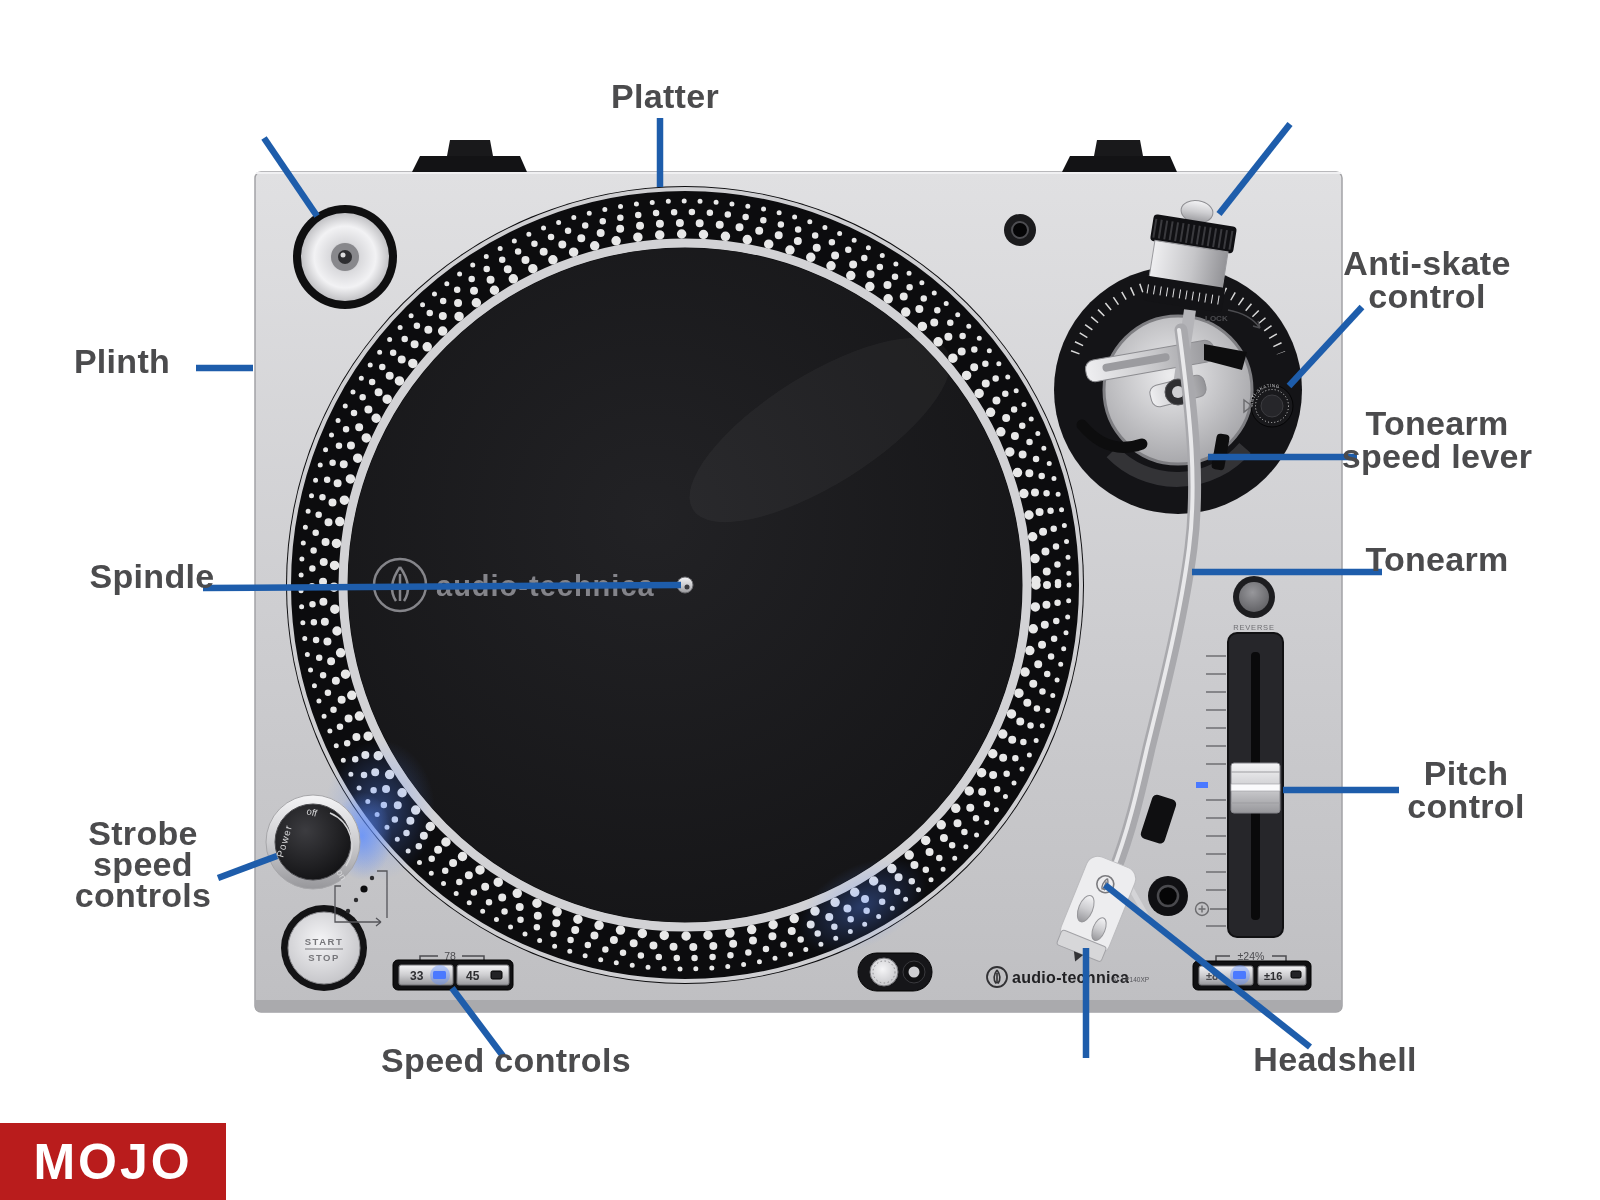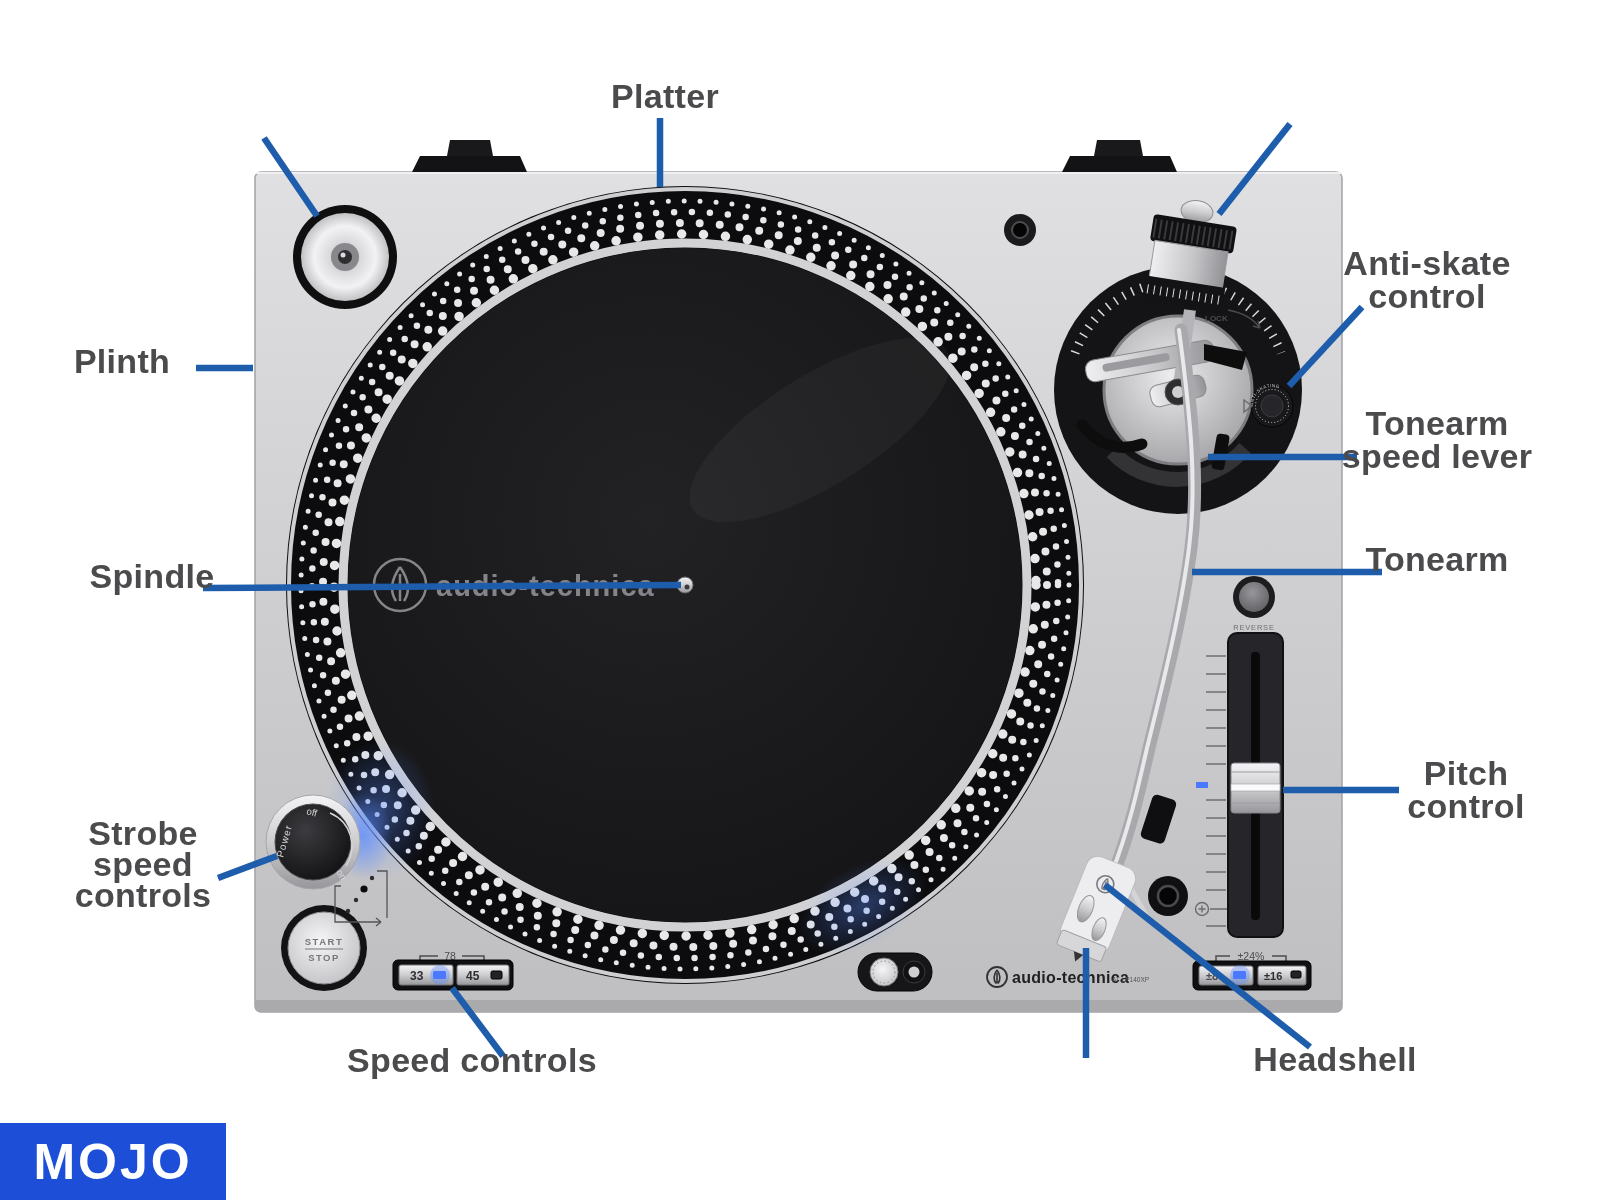--- a/index.html
+++ b/index.html
@@ -3,21 +3,21 @@
 <meta charset="utf-8">
 <style>
   html,body{margin:0;padding:0;background:#fff;}
   .stage{position:relative;width:1600px;height:1200px;background:#fff;overflow:hidden;
          font-family:"Liberation Sans",sans-serif;}
   svg{position:absolute;left:0;top:0;}
   .callout{position:absolute;transform:translate(-50%,-50%);
            font:700 34px "Liberation Sans",sans-serif;color:#4b4b4d;
            text-align:center;line-height:33px;white-space:nowrap;letter-spacing:.3px;}
   .cl{display:block;}
-  .mojo{position:absolute;left:0;top:1123px;width:226px;height:77px;background:#1d4ed8;
+  .mojo{position:absolute;left:0;top:1123px;width:226px;height:77px;background:#b91c1c;
         display:flex;align-items:center;justify-content:center;}
   .mojo span{color:#fff;font:800 50px "Liberation Sans",sans-serif;letter-spacing:3px;}
 </style>
 </head>
 <body>
 
 <div class="stage">
 
 <svg width="1600" height="1200" viewBox="0 0 1600 1200">
   <defs>
@@ -333,21 +333,21 @@
 </div>
 <div class="callout" style="left:1466px;top:790px">
   <span class="cl">Pitch</span>
   <span class="cl">control</span>
 </div>
 <div class="callout" style="left:143px;top:864px;line-height:31px">
   <span class="cl">Strobe</span>
   <span class="cl">speed</span>
   <span class="cl">controls</span>
 </div>
-<div class="callout" style="left:472px;top:1060px">
+<div class="callout" style="left:506px;top:1060px">
   <span class="cl">Speed controls</span>
 </div>
 <div class="callout" style="left:1335px;top:1059px">
   <span class="cl">Headshell</span>
 </div>
 
 <div class="mojo">
   <span>MOJO</span>
 </div>
 

